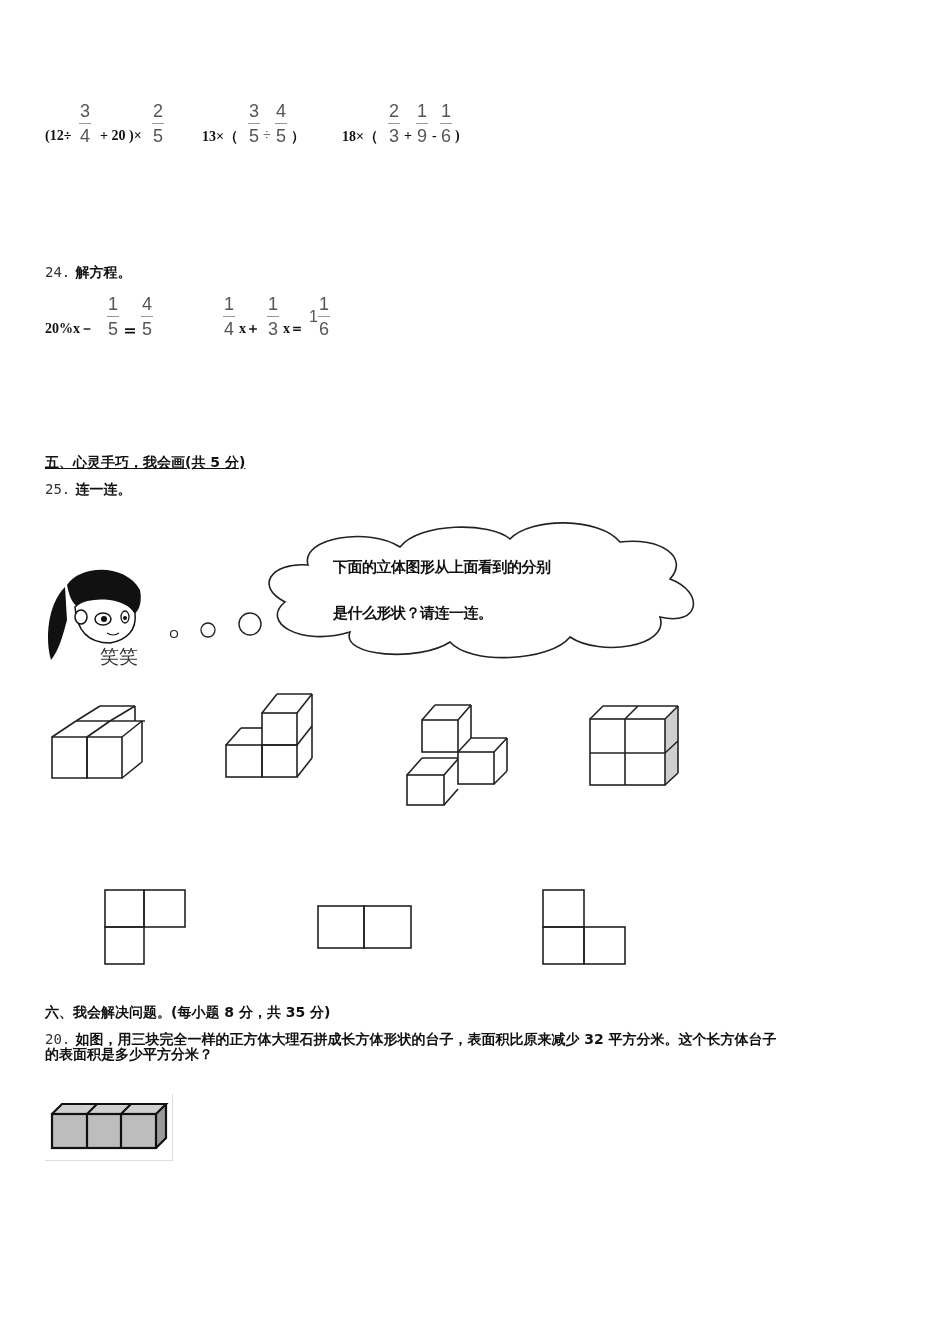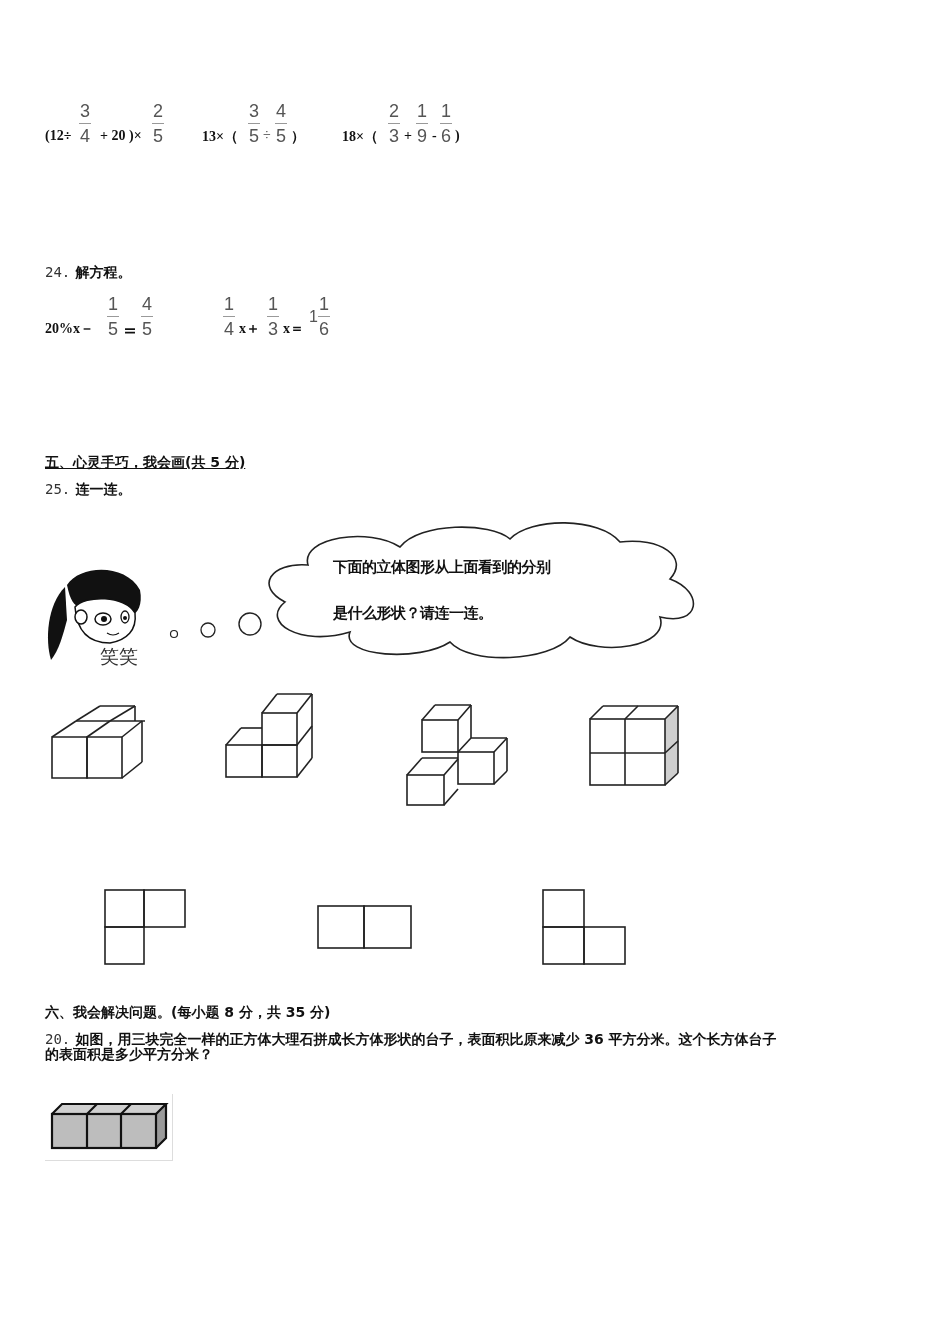--- a/index.html
+++ b/index.html
@@ -240,21 +240,21 @@
   <g fill="none" stroke="#222" stroke-width="1.6">
     <rect x="1" y="1" width="41" height="37"></rect>
     <rect x="1" y="38" width="41" height="37"></rect>
     <rect x="42" y="38" width="41" height="37"></rect>
   </g>
 </svg>
 
 <div class="abs heading" style="left:45px; top:1004px;">六、我会解决问题。(每小题 8 分，共 35 分)</div>
 <div class="abs" style="left:45px; top:1029px; width:880px; white-space:nowrap;">
   <span class="qnum">20.</span>
-  <span class="cjk">如图，用三块完全一样的正方体大理石拼成长方体形状的台子，表面积比原来减少 36 平方分米。这个长方体台子</span>
+  <span class="cjk">如图，用三块完全一样的正方体大理石拼成长方体形状的台子，表面积比原来减少 32 平方分米。这个长方体台子</span>
 </div>
 <div class="abs cjk" style="left:45px; top:1046px;">的表面积是多少平方分米？</div>
 
 <div class="abs" style="left:45px; top:1094px; width:127px; height:66px; border-right:1px solid #ddd; border-bottom:1px solid #ddd;"></div>
 <svg style="left:50px; top:1102px;" width="120" height="52">
   <polygon points="2,12 12,2 116,2 106,12" fill="#d0d0d0"></polygon>
   <polygon points="106,12 116,2 116,36 106,46" fill="#9a9a9a"></polygon>
   <rect x="2" y="12" width="104" height="34" fill="#bdbdbd"></rect>
   <g fill="none" stroke="#111" stroke-width="2.2">
     <rect x="2" y="12" width="104" height="34"></rect>

